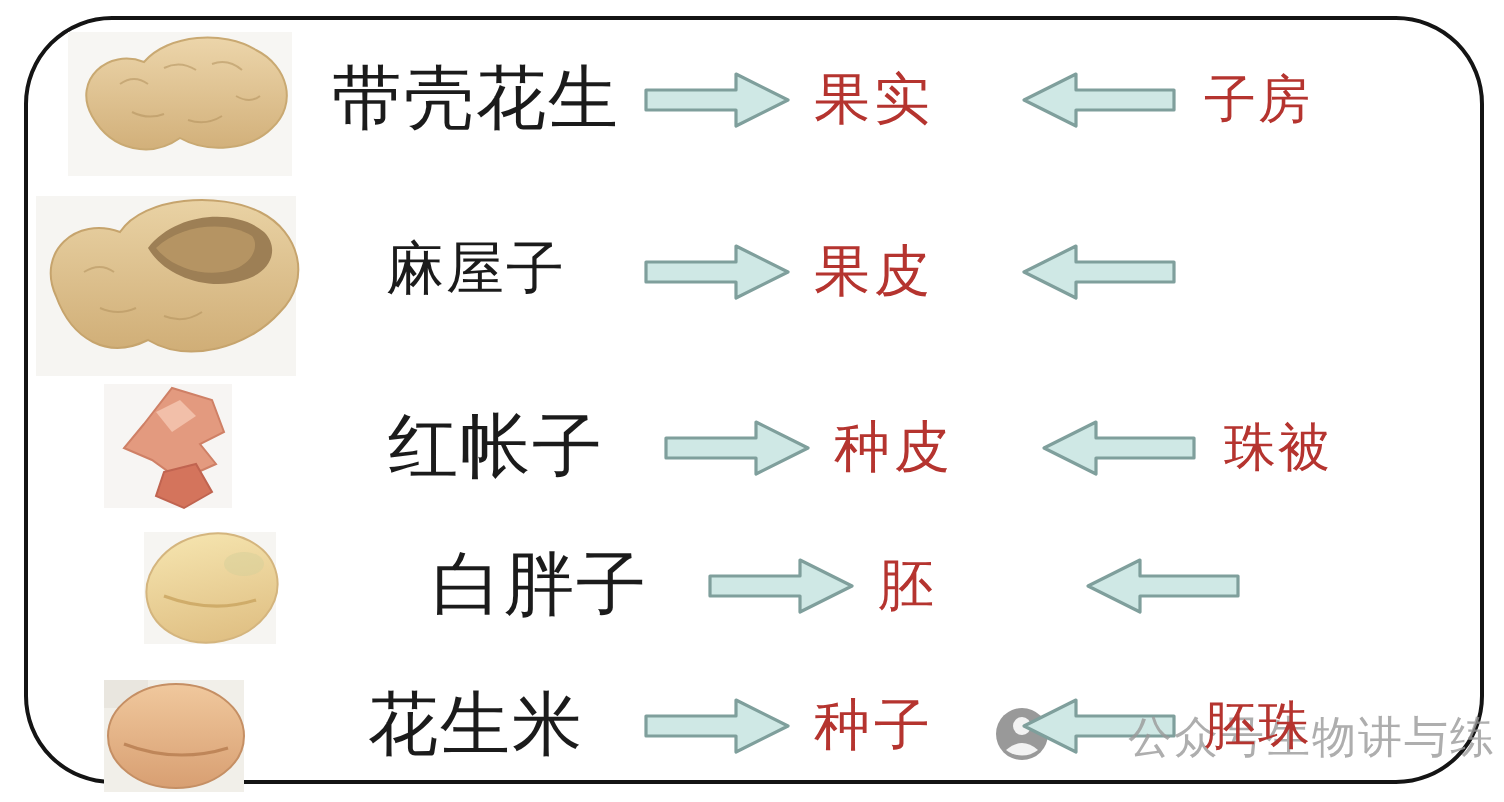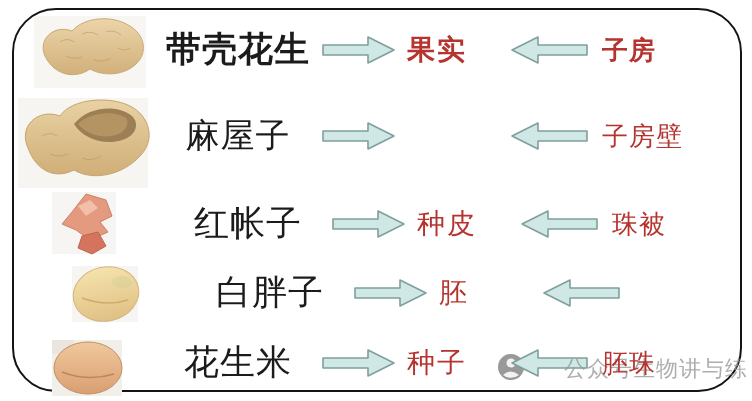--- a/index.html
+++ b/index.html
@@ -21,33 +21,33 @@
     box-sizing:border-box;pointer-events:none;
   }
   .photo{position:absolute;}
   .ph1{left:32px;top:12px;width:118px;height:78px;}
   .ph2{left:16px;top:90px;width:138px;height:102px;}
   .ph3{left:48px;top:186px;width:74px;height:72px;}
   .ph4{left:70px;top:258px;width:72px;height:70px;}
   .ph5{left:50px;top:336px;width:76px;height:62px;}
 
   .row{position:absolute;left:0;width:752px;}
-  .r1{top:10px;height:80px;font-weight:bold;}
+  .r1{top:10px;height:80px;}
   .r2{top:94px;height:84px;}
   .r3{top:190px;height:68px;margin-left:10px;}
   .r4{top:260px;height:66px;margin-left:32px;}
   .r5{top:332px;height:62px;}
   .row > *{position:absolute;top:50%;transform:translateY(-50%);}
 
   .label{
     left:148px;width:180px;text-align:center;
     font-size:35px;color:var(--ink);line-height:1.1;letter-spacing:1px;
     white-space:nowrap;
   }
-  .r2 .label{font-size:34px;}
+  .r2 .label{font-size:29px;}
   .label span{display:block;}
   .label span:empty{display:none;}
 
   .term{
     left:407px;width:160px;font-size:28px;color:var(--red);
     letter-spacing:2px;z-index:3;white-space:nowrap;
   }
   .source{
     left:602px;width:146px;font-size:26px;color:var(--red);
     letter-spacing:1px;z-index:3;white-space:nowrap;
@@ -156,24 +156,24 @@
     <div class="source">子房</div>
   </div>
 
   <div class="row r2">
     <div class="label">
         <span>麻屋子</span>
       </div>
     <svg class="arr arr-r" viewBox="0 0 74 30">
         <path d="M1,10 H46 V2 L72,15 L46,28 V20 H1 Z"></path>
       </svg>
-    <svg class="arr arr-l" viewBox="0 0 78 32">
-        <path d="M77,11 H28 V3 L2,16 L28,29 V21 H77 Z"></path>
-      </svg>
-    <div class="source">子房壁</div>
+    <div class="term">果皮</div>
+    <svg class="arr arr-l" viewBox="0 0 78 32">
+        <path d="M77,11 H28 V3 L2,16 L28,29 V21 H77 Z"></path>
+      </svg>
   </div>
 
   <div class="row r3">
     <div class="label">
         <span>红帐子</span>
       </div>
     <svg class="arr arr-r" viewBox="0 0 74 30">
         <path d="M1,10 H46 V2 L72,15 L46,28 V20 H1 Z"></path>
       </svg>
     <div class="term">种皮</div>

